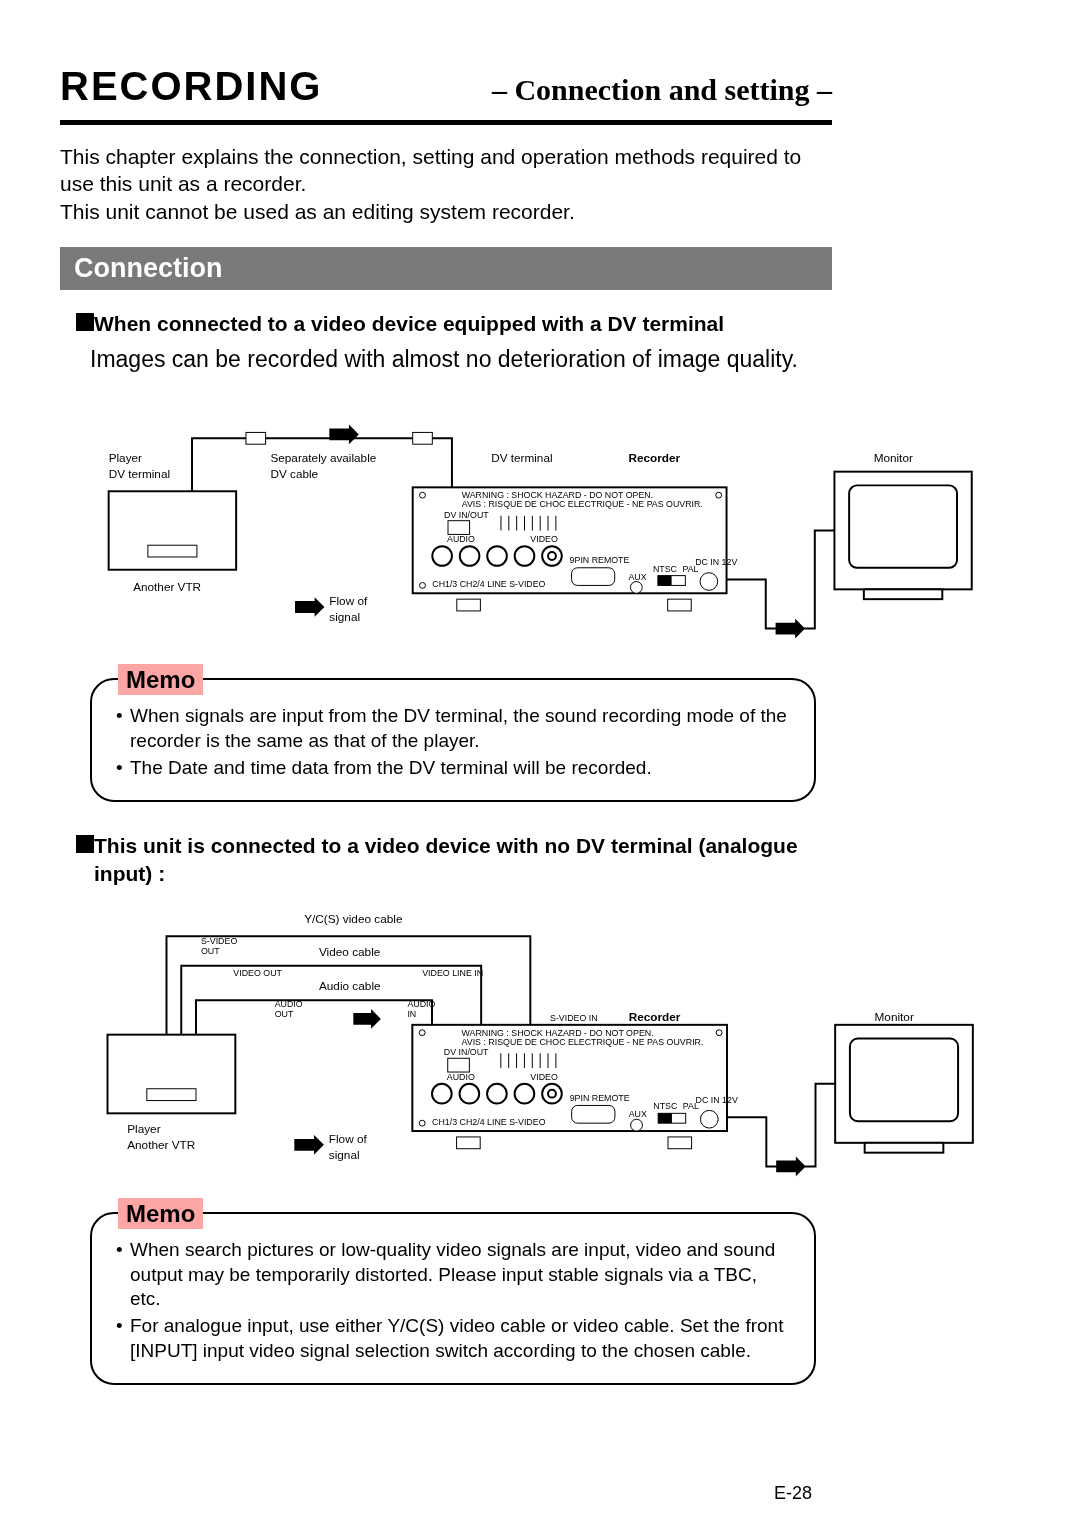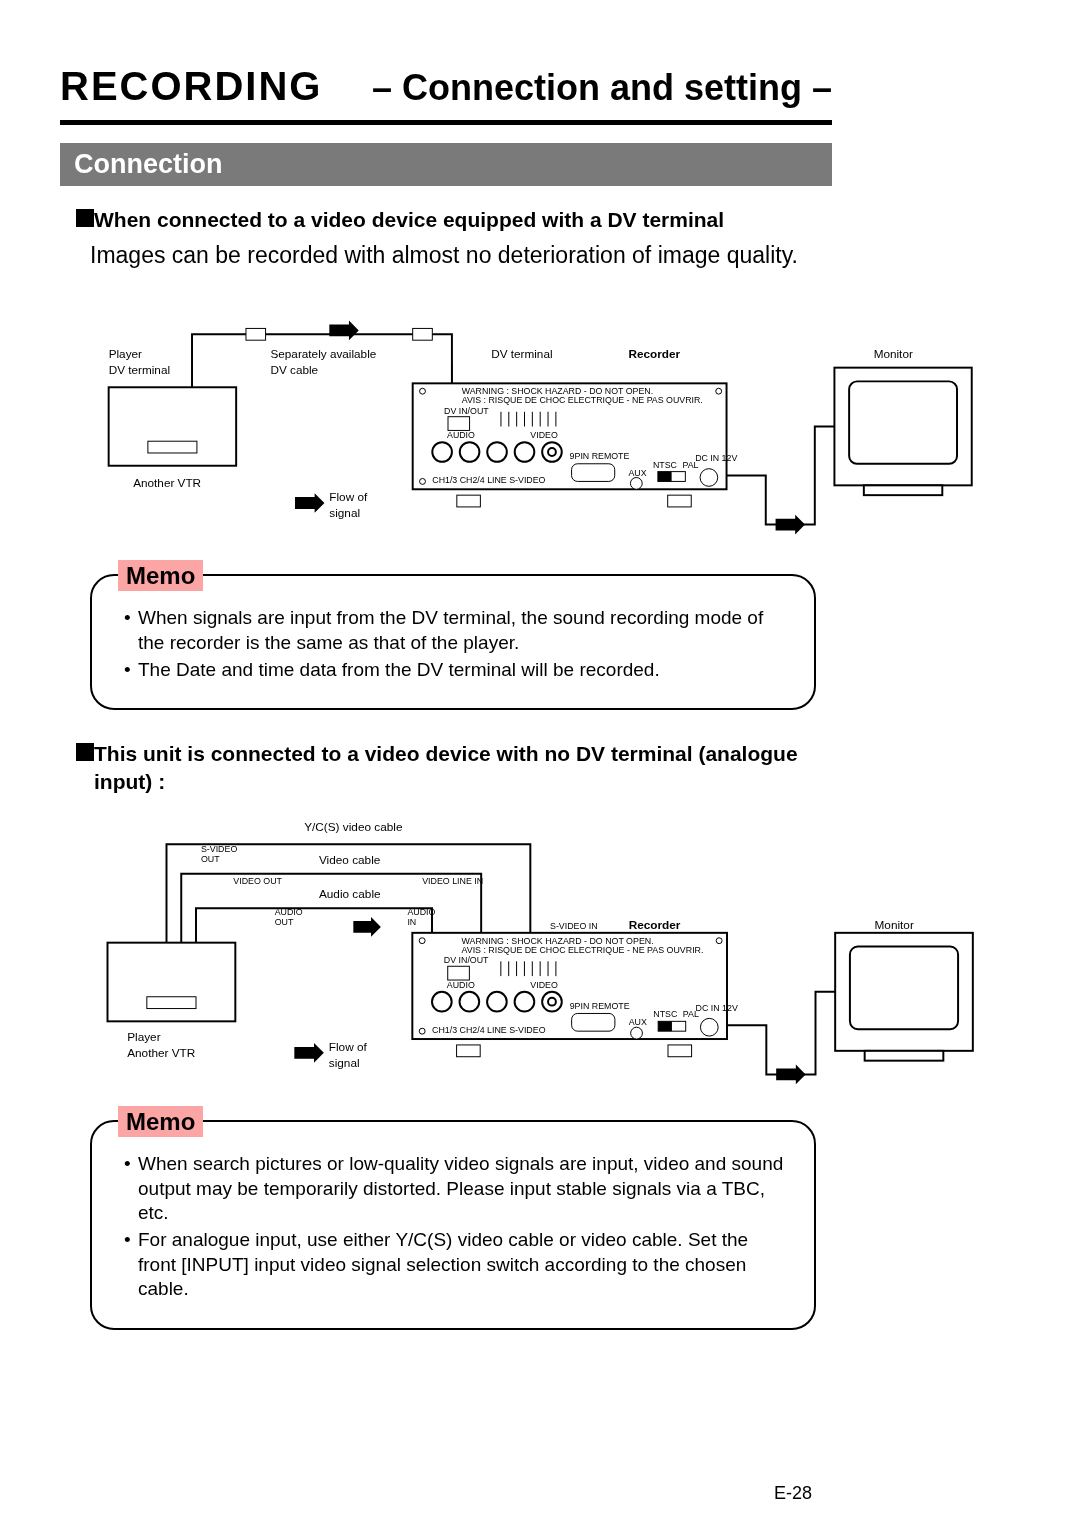--- a/index.html
+++ b/index.html
@@ -1,49 +1,53 @@
 <!DOCTYPE html>
 <html><head>
 <meta charset="utf-8">
 <style>
   html,body{margin:0;padding:0;background:#fff;color:#000;
     font-family:Helvetica,Arial,sans-serif;font-size:20px;line-height:1.3}
   .page{width:892px;min-height:1529px;box-sizing:border-box;padding:60px 60px 40px 60px;position:relative}
   .header{display:flex;align-items:baseline;justify-content:space-between;border-bottom:5px solid #000;padding-bottom:8px;margin-bottom:18px}
   .title-main{font-family:Arial,sans-serif;font-weight:900;font-size:40px;letter-spacing:2px}
-  .title-sub{font-family:Liberation Sans, sans-serif;font-weight:900;font-size:36px}
+  .title-sub{font-family:Liberation Serif, serif;font-weight:900;font-size:30px}
   .intro{font-size:21px;margin-bottom:22px}
   .section-bar{background:#7a7a7a;color:#fff;font-weight:700;font-size:27px;padding:4px 14px;margin:0 0 20px 0}
   .blk{display:flex;align-items:flex-start;margin:0 16px 8px 16px}
   .blk .sq{width:18px;height:18px;background:#000;flex:0 0 18px;margin-top:3px}
   .blk .h{font-weight:700;font-size:21px}
   .body{margin:0 16px 28px 30px;font-size:23px}
   .fig{margin:10px 0 20px 40px}
   .fig svg{display:block}
   .memo{margin:0 16px 30px 30px;position:relative}
   .memo-frame{border:2px solid #000;border-radius:24px;padding:22px 22px 18px 24px}
   .memo-title{position:absolute;top:-14px;left:28px;background:#fca5a5;padding:0 8px;font-weight:700;font-size:24px}
-  .memo ul{margin:8px;padding:0;list-style:none}
+  .memo ul{margin:0;padding:0;list-style:none}
   .memo li{position:relative;padding-left:14px;font-size:19px;margin:2px 0}
   .memo li::before{content:"•";position:absolute;left:0;top:0}
   .sm{font-family:Arial,sans-serif;font-size:12px}
   .xs{font-family:Arial,sans-serif;font-size:9px}
   .b{font-weight:700}
   .pagenum{position:absolute;right:80px;bottom:24px;font-size:18px}
 </style>
 </head>
 <body>
 
 <div class="page">
 
   <div class="header">
     <div class="title-main">RECORDING</div>
     <div class="title-sub">– Connection and setting –</div>
   </div>
 
+  <div class="intro">
+    <div>This chapter explains the connection, setting and operation methods required to use this unit as a recorder.</div>
+    <div>This unit cannot be used as an editing system recorder.</div>
+  </div>
 
   <div class="section-bar">Connection</div>
 
   <div class="blk">
     <div class="sq"></div>
     <div class="h">When connected to a video device equipped with a DV terminal</div>
   </div>
   <div class="body">Images can be recorded with almost no deterioration of image quality.</div>
 
   <div class="fig">

